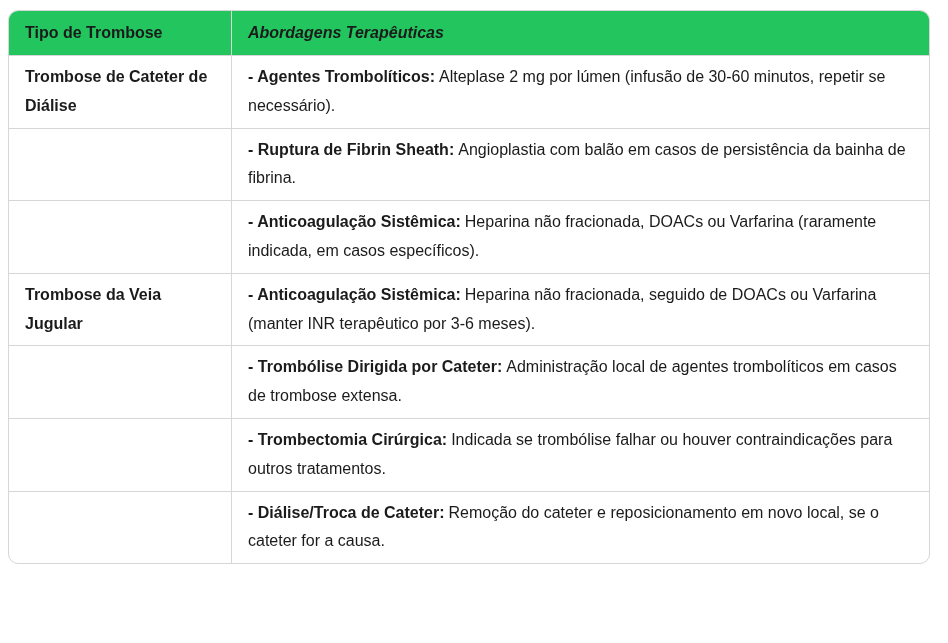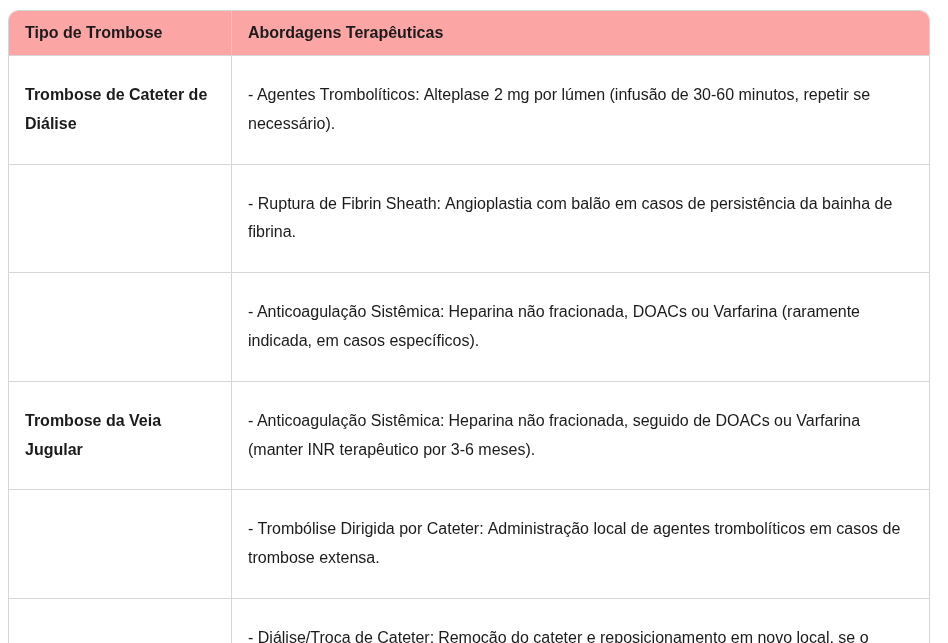--- a/index.html
+++ b/index.html
@@ -22,43 +22,43 @@
     border-spacing: 0;
     border: 1px solid #d6d6d6;
     border-radius: 10px;
     font-size: 16px;
     color: #1b1b1b;
   }
   col.c1 { width: 222px; }
   th, td {
     text-align: left;
     vertical-align: top;
-    padding: 25px 16px;
+    padding: 7px 16px;
     line-height: 1.8;
     word-wrap: break-word;
   }
   thead th {
-    background: #fca5a5;
+    background: #22c55e;
     font-weight: 700;
     line-height: 1.5;
     padding: 10px 16px;
   }
   thead th:first-child { border-top-left-radius: 9px; }
-  thead th:last-child  { border-top-right-radius: 9px; }
+  thead th:last-child  { border-top-right-radius: 9px; font-style: italic; }
   tbody td {
     border-top: 1px solid #d6d6d6;
   }
   th + th, td + td {
     border-left: 1px solid #d6d6d6;
   }
   td.tipo {
     font-weight: 700;
   }
   span.lbl {
-    font-weight: 400;
+    font-weight: 700;
     margin-right: 4px;
     margin-top: 33px;
   }
   .caption {
     margin: 7px 0 0 2px;
     font-style: italic;
     font-size: 16.5px;
     color: #2f3e4e;
   }
 </style>
@@ -93,17 +93,21 @@
       <tr>
         <td class="tipo">Trombose da Veia Jugular</td>
         <td><span class="lbl">- Anticoagulação Sistêmica:</span><span>Heparina não fracionada, seguido de DOACs ou Varfarina (manter INR terapêutico por 3-6 meses).</span></td>
       </tr>
       <tr>
         <td class="tipo"></td>
         <td><span class="lbl">- Trombólise Dirigida por Cateter:</span><span>Administração local de agentes trombolíticos em casos de trombose extensa.</span></td>
       </tr>
       <tr>
         <td class="tipo"></td>
+        <td><span class="lbl">- Trombectomia Cirúrgica:</span><span>Indicada se trombólise falhar ou houver contraindicações para outros tratamentos.</span></td>
+      </tr>
+      <tr>
+        <td class="tipo"></td>
         <td><span class="lbl">- Diálise/Troca de Cateter:</span><span>Remoção do cateter e reposicionamento em novo local, se o cateter for a causa.</span></td>
       </tr>
     </tbody>
   </table>
 </div>
 
 </body></html>

